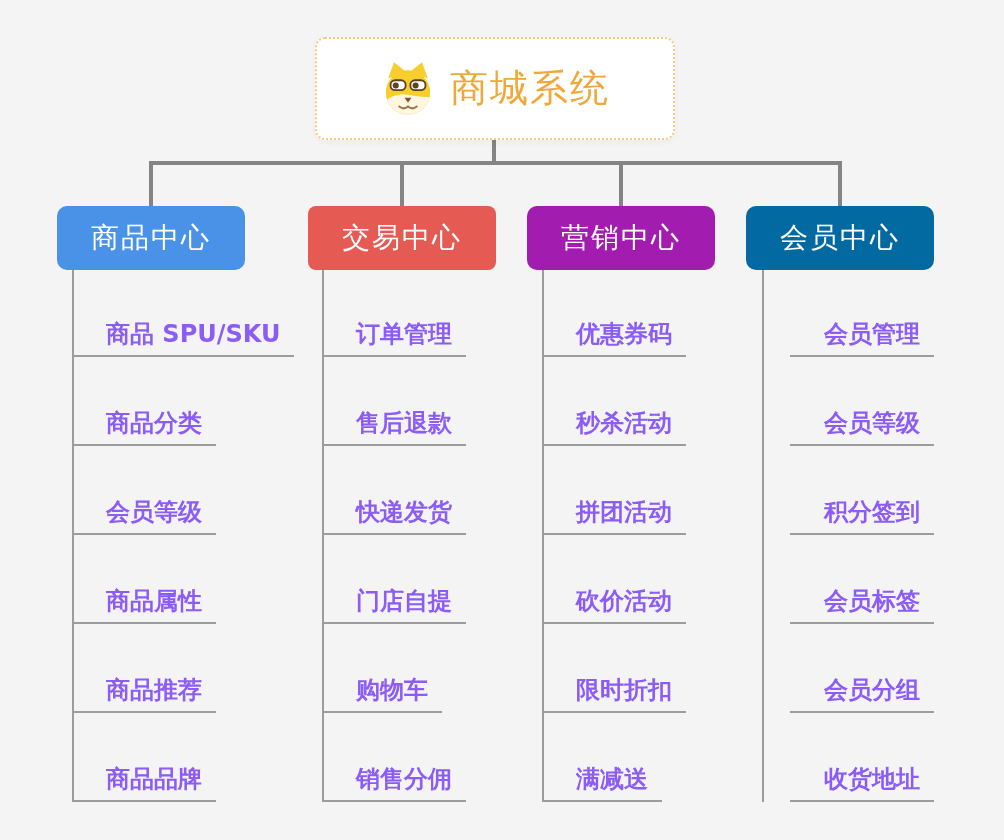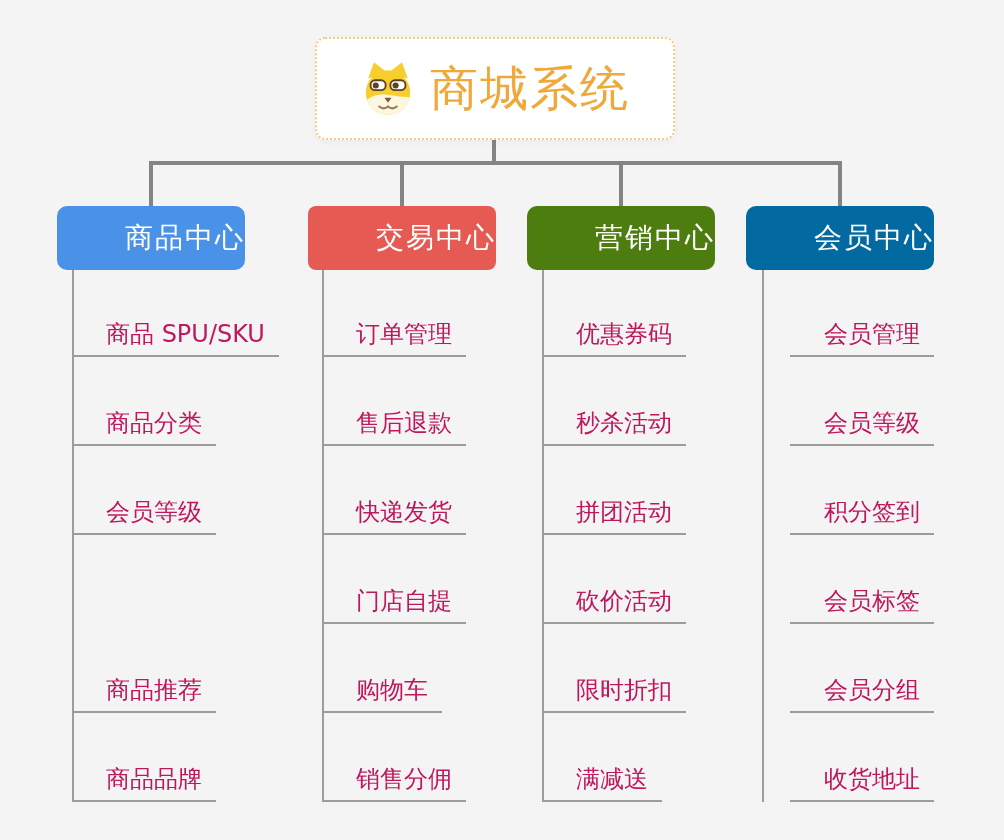--- a/index.html
+++ b/index.html
@@ -13,37 +13,38 @@
   .conn-horizontal{left:149px;top:161px;width:693px;height:4px;}
   .conn-drop{top:163px;height:43px;width:4px;}
   .d0{left:149px}.d1{left:400px}.d2{left:619px}.d3{left:838px}
   
   .root{
     position:absolute;left:315px;top:37px;width:360px;height:103px;
     background:#ffffff;border:2px dotted #f4ca80;border-radius:10px;
     box-sizing:border-box;display:flex;align-items:center;justify-content:center;gap:14px;
     box-shadow:0 2px 6px rgba(0,0,0,0.04);
   }
-  .root-title{font-size:48px;letter-spacing:2px;color:#f0a83b;}
+  .root-title{font-size:38px;letter-spacing:2px;color:#f0a83b;}
   .dog{width:56px;height:56px;display:block;}
   
   .bbox{
     position:absolute;top:206px;width:188px;height:64px;border-radius:10px;
-    display:flex;align-items:center;justify-content:flex-end;
+    display:flex;align-items:center;justify-content:center;
   }
   .bbox .blabel{color:#ffffff;font-size:28px;letter-spacing:2px;}
   .c0{left:57px}.c1{left:308px}.c2{left:527px}.c3{left:746px}
   
   .spine{position:absolute;top:270px;width:2px;height:532px;background:#9c9c9c;}
   .s0{left:72px}.s1{left:322px}.s2{left:542px}.s3{left:762px}
   
   .item{
-    position:absolute;font-size:24px;line-height:28px;color:#be185d;
+    position:absolute;font-size:24px;line-height:28px;color:#8b5cf6;
     padding:0 14px 7px 34px;border-bottom:2px solid #9c9c9c;white-space:nowrap;
     cursor:default;
+    font-weight:bold;
   }
   .i0{left:72px}.i1{left:322px}.i2{left:542px}.i3{left:790px}
   .r0{top:320px}.r1{top:409px}.r2{top:498px}.r3{top:587px}.r4{top:676px}.r5{top:765px}
 </style>
 </head>
 <body>
 
 <div class="page">
 
   <div class="conn conn-root-stub"></div>
@@ -71,35 +72,36 @@
     </svg>
     <span class="root-title" style="color: rgb(240, 168, 59);">商城系统</span>
   </div>
 
   <div class="bbox c0" style="background-color: rgb(74, 145, 232);">
     <span class="blabel">商品中心</span>
   </div>
   <div class="bbox c1" style="background-color: rgb(230, 90, 84); border-radius: 8px;">
     <span class="blabel">交易中心</span>
   </div>
-  <div class="bbox c2" style="background-color: #4d7c0f;">
+  <div class="bbox c2" style="background-color: #a21caf;">
     <span class="blabel">营销中心</span>
   </div>
   <div class="bbox c3" style="background-color: #0369a1;">
     <span class="blabel">会员中心</span>
   </div>
 
   <div class="spine s0"></div>
   <div class="spine s1"></div>
   <div class="spine s2"></div>
   <div class="spine s3"></div>
 
   <div class="item i0 r0">商品 SPU/SKU</div>
   <div class="item i0 r1">商品分类</div>
   <div class="item i0 r2">会员等级</div>
+  <div class="item i0 r3">商品属性</div>
   <div class="item i0 r4">商品推荐</div>
   <div class="item i0 r5">商品品牌</div>
 
   <div class="item i1 r0">订单管理</div>
   <div class="item i1 r1">售后退款</div>
   <div class="item i1 r2">快递发货</div>
   <div class="item i1 r3">门店自提</div>
   <div class="item i1 r4">购物车</div>
   <div class="item i1 r5">销售分佣</div>
 

